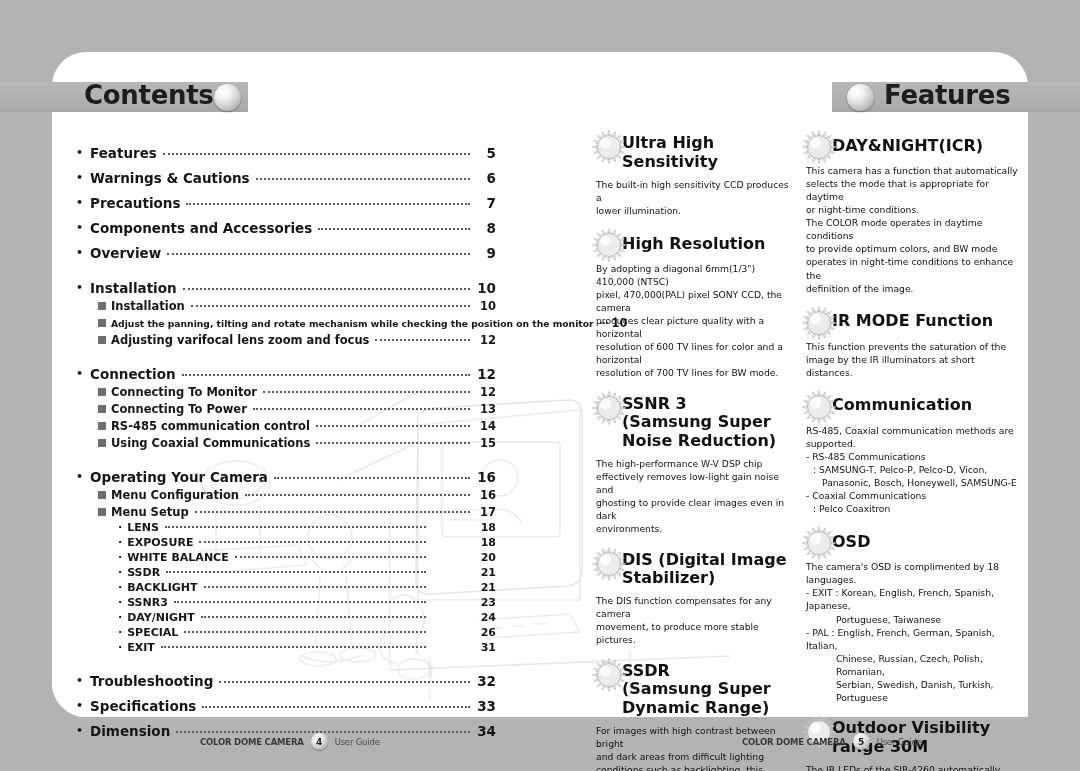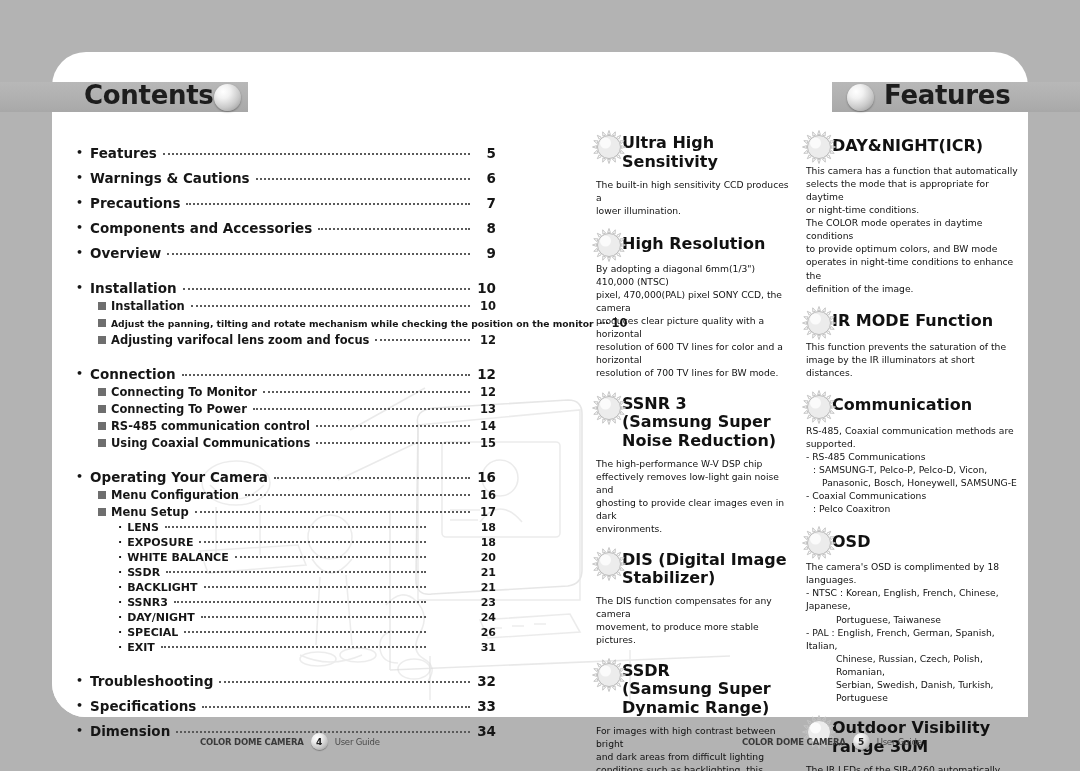--- a/index.html
+++ b/index.html
@@ -676,21 +676,21 @@
             </g>
             <circle cx="17" cy="17" r="11.5" fill="#ececec" stroke="#b9b9b9" stroke-width="1"></circle>
             <circle cx="13.5" cy="13" r="5.5" fill="#fbfbfb"></circle>
           </svg>
           <div>
             <div>OSD</div>
           </div>
         </div>
         <div class="feat-body">
           <div>The camera's OSD is complimented by 18 languages.</div>
-          <div>- NTSC : Korean, English, French, Chinese, Japanese,</div>
+          <div>- EXIT : Korean, English, French, Spanish, Japanese,</div>
           <div class="ind3">Portuguese, Taiwanese</div>
           <div>- PAL : English, French, German, Spanish, Italian,</div>
           <div class="ind3">Chinese, Russian, Czech, Polish, Romanian,</div>
           <div class="ind3">Serbian, Swedish, Danish, Turkish, Portuguese</div>
         </div>
       </div>
       <div class="feat-block">
         <div class="feat-head">
           <svg class="sunicon" viewBox="0 0 34 34">
             <g fill="none" stroke="#c4c4c4" stroke-width="1">

